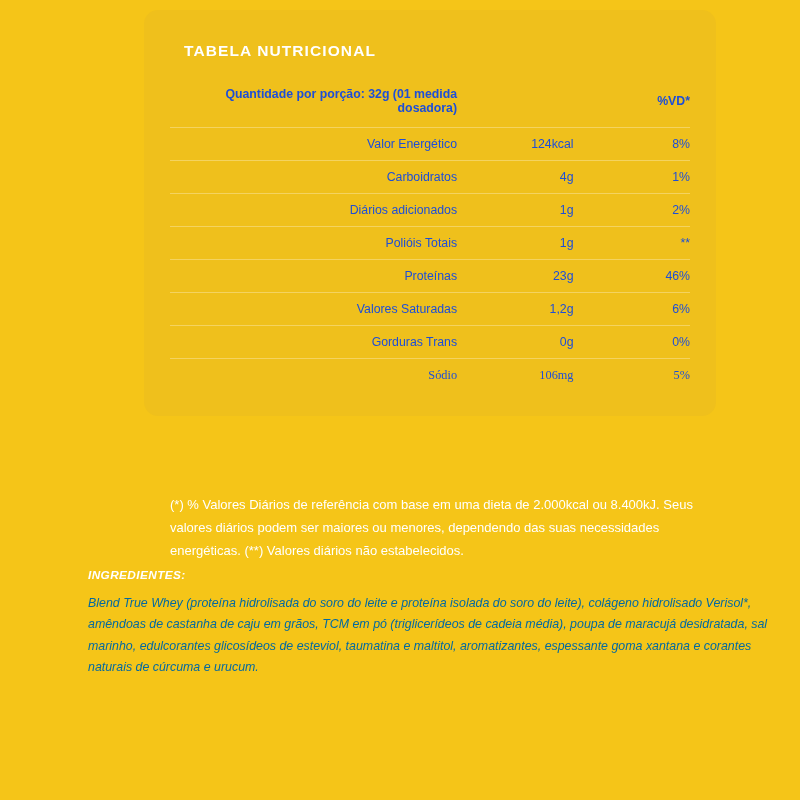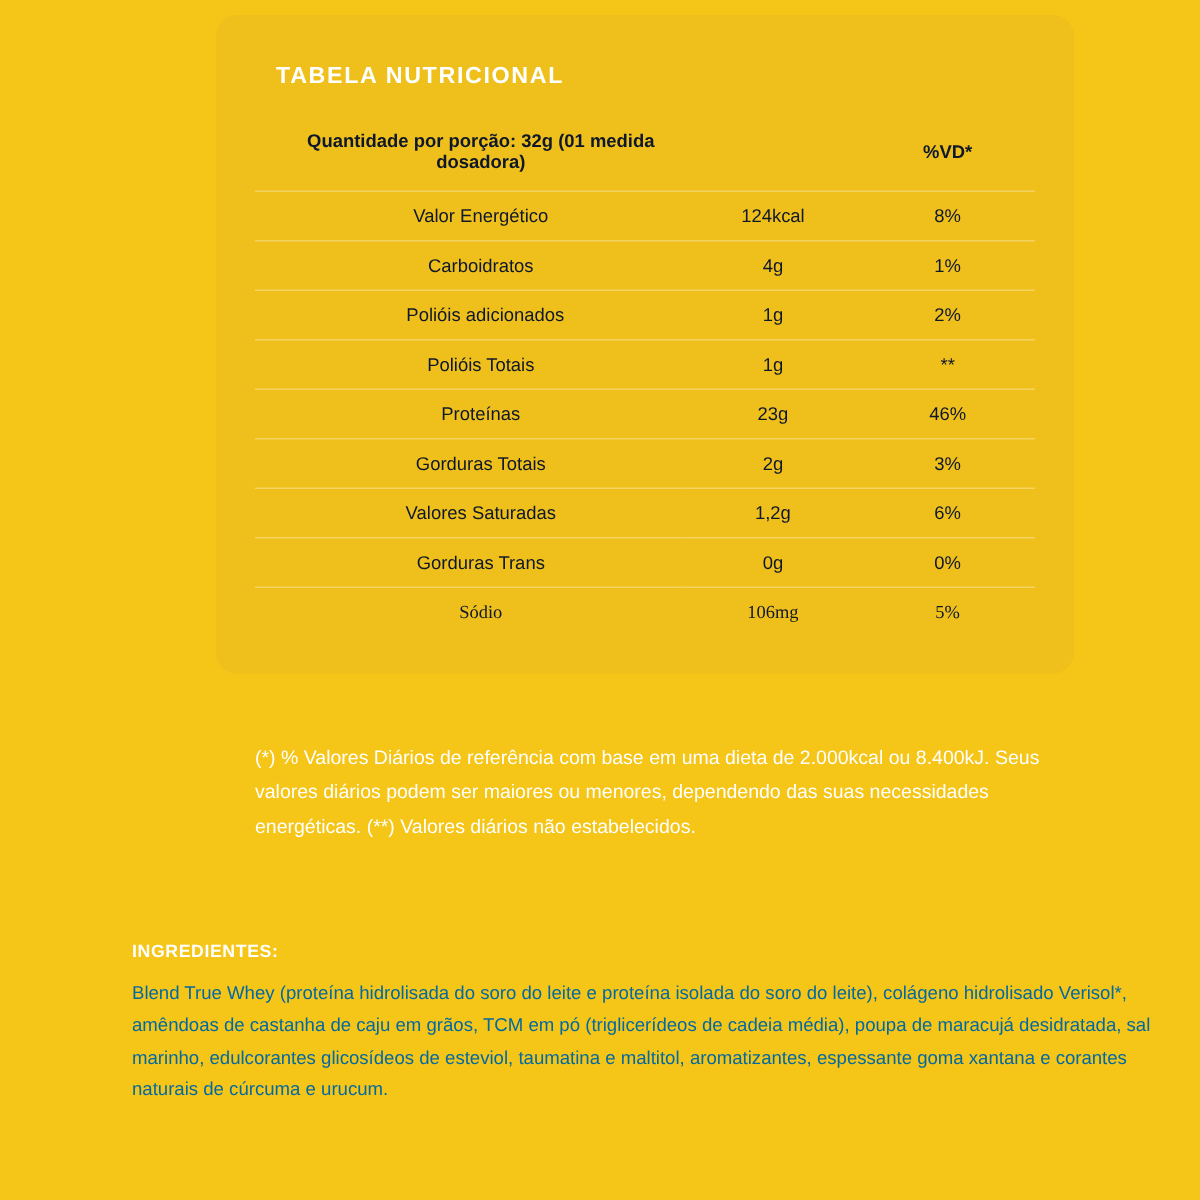--- a/index.html
+++ b/index.html
@@ -40,24 +40,24 @@
     color: #ffffff;
     margin: 4px 0 18px 14px;
   }
 
   .table {
     width: 100%;
     border-collapse: collapse;
     table-layout: fixed;
   }
   .table td, .table th {
-    text-align: center;
+    text-align: right;
     font-weight: normal;
     font-size: 12.3px;
-    color: #0f172a;
+    color: #1d4ed8;
     padding: 9px 0 9px 0;
     vertical-align: middle;
   }
   .col-name  { width: 54%; padding-left: 14px !important; }
   .col-qty   { width: 23%; }
   .col-vd    { width: 23%; }
 
   .head-row td {
     font-weight: bold;
     font-size: 12.3px;
@@ -81,22 +81,23 @@
     width: 530px;
     font-size: 13px;
     line-height: 1.78;
     color: #ffffff;
   }
 
   
   .ingredients {
     position: absolute;
     left: 56px;
-    top: 627px;
+    top: 568px;
     width: 700px;
+    font-style: italic;
   }
   .ingredients-title {
     font-size: 11.8px;
     font-weight: bold;
     letter-spacing: 0.4px;
     color: #ffffff;
     margin-bottom: 11px;
   }
   .ingredients-body {
     font-size: 12.4px;
@@ -124,38 +125,33 @@
           <td class="col-name">Valor Energético</td>
           <td class="col-qty">124kcal</td>
           <td class="col-vd">8%</td>
         </tr>
         <tr class="data-row">
           <td class="col-name">Carboidratos</td>
           <td class="col-qty">4g</td>
           <td class="col-vd">1%</td>
         </tr>
         <tr class="data-row">
-          <td class="col-name indent">Polióis adicionados</td>
+          <td class="col-name indent">Diários adicionados</td>
           <td class="col-qty">1g</td>
           <td class="col-vd">2%</td>
         </tr>
         <tr class="data-row">
           <td class="col-name">Polióis Totais</td>
           <td class="col-qty">1g</td>
           <td class="col-vd">**</td>
         </tr>
         <tr class="data-row">
           <td class="col-name">Proteínas</td>
           <td class="col-qty">23g</td>
           <td class="col-vd">46%</td>
-        </tr>
-        <tr class="data-row">
-          <td class="col-name">Gorduras Totais</td>
-          <td class="col-qty">2g</td>
-          <td class="col-vd">3%</td>
         </tr>
         <tr class="data-row">
           <td class="col-name">Valores Saturadas</td>
           <td class="col-qty">1,2g</td>
           <td class="col-vd">6%</td>
         </tr>
         <tr class="data-row">
           <td class="col-name">Gorduras Trans</td>
           <td class="col-qty">0g</td>
           <td class="col-vd">0%</td>

